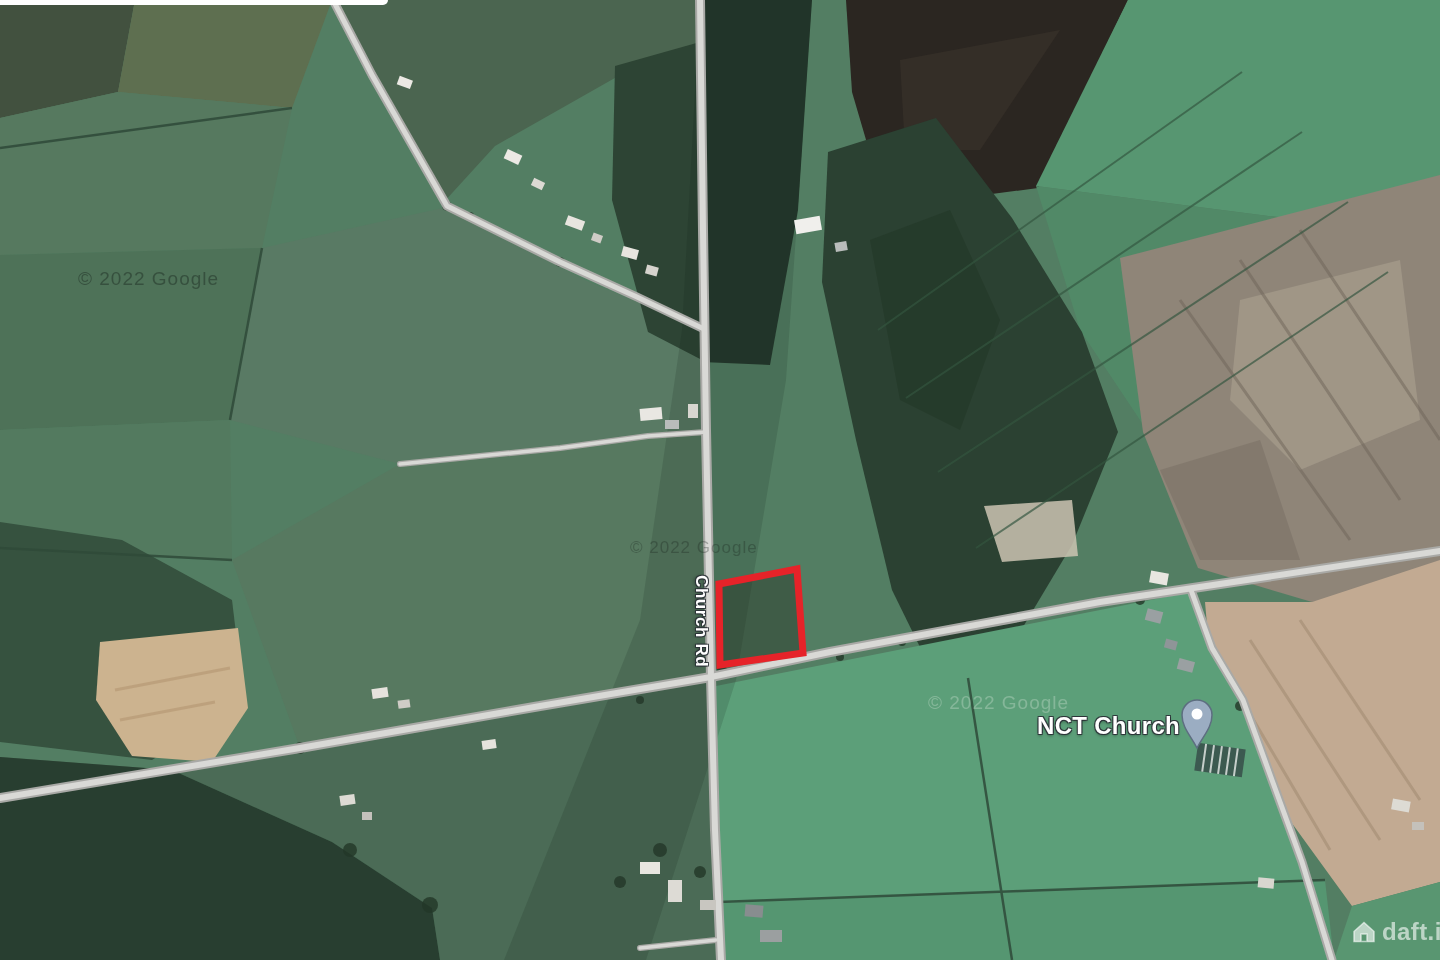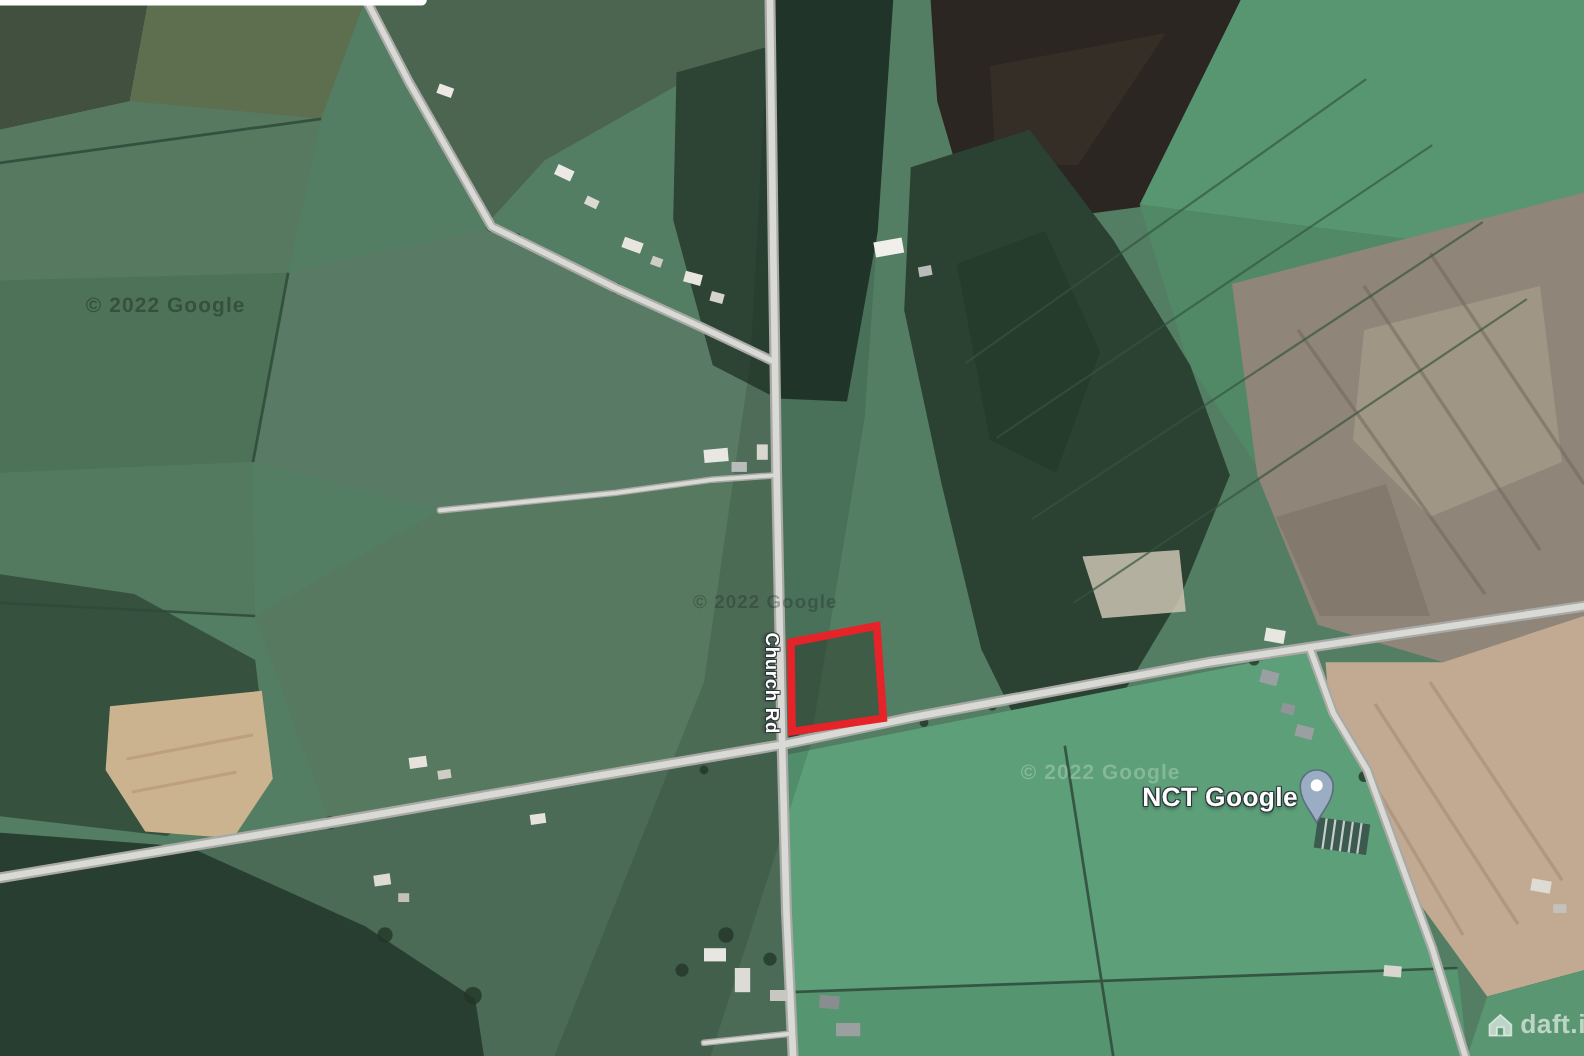--- a/index.html
+++ b/index.html
@@ -22,21 +22,21 @@
   }
   .road-label{
     left:711px;top:575px;font-size:17px;letter-spacing:.6px;font-weight:600;
     transform:rotate(90deg);transform-origin:0 0;
   }
   .poi-label{
     left:1000px;top:712px;width:180px;text-align:right;font-size:24px;
     letter-spacing:.3px;
   }
   .watermark{
-    position:absolute;font-size:19px;font-weight:700;letter-spacing:1px;
+    position:absolute;font-size:19px;font-weight:400;letter-spacing:1px;
     white-space:nowrap;z-index:15;
   }
   .wm-tl{left:78px;top:268px;color:rgba(22,34,26,.42);}
   .wm-c{left:630px;top:538px;color:rgba(22,34,26,.30);font-size:17px;}
   .wm-r{left:928px;top:692px;color:rgba(228,238,228,.30);}
   .brand{
     position:absolute;left:1352px;top:918px;display:flex;align-items:center;gap:6px;
     z-index:25;color:rgba(255,255,255,.60);
   }
   .brand-text{font-size:24px;font-weight:700;letter-spacing:.4px;}
@@ -198,21 +198,21 @@
     </g>
   </svg>
 
   <div class="top-bar"></div>
 
   <div class="map-label road-label">
     <span>Church Rd</span>
   </div>
 
   <div class="map-label poi-label">
-    <span>NCT Google</span>
+    <span>NCT Church</span>
   </div>
 
   <div class="watermark wm-tl">
     <span>© 2022 Google</span>
   </div>
   <div class="watermark wm-c">
     <span>© 2022 Google</span>
   </div>
   <div class="watermark wm-r">
     <span>© 2022 Google</span>

